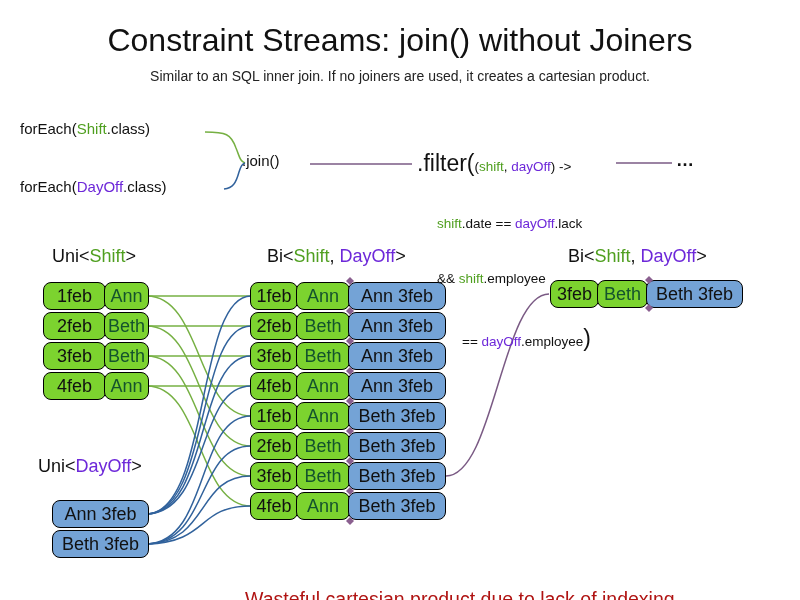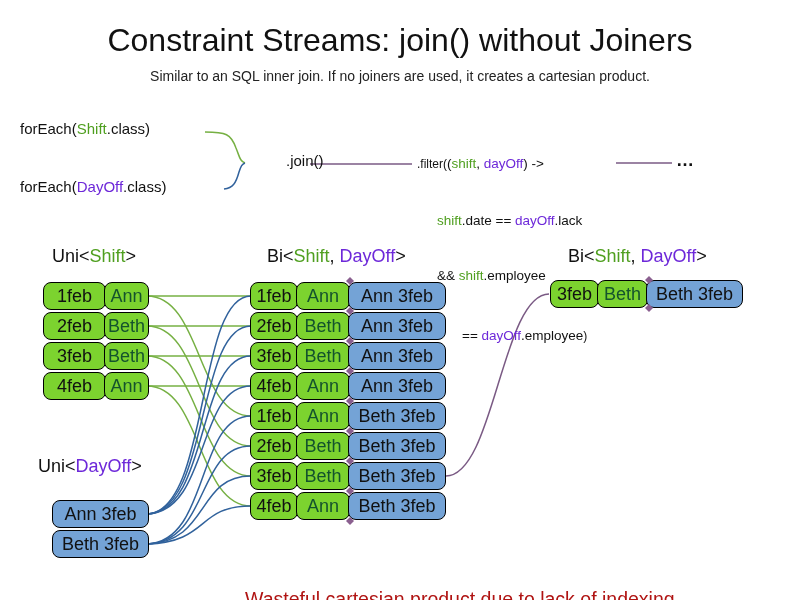--- a/index.html
+++ b/index.html
@@ -7,26 +7,26 @@
   .slide{position:relative; width:796px; height:600px; overflow:hidden; background:#fff;}
 
   .title{position:absolute; left:0; top:22px; width:800px; text-align:center;
          font-size:32px; color:#111; letter-spacing:0;}
   .subtitle{position:absolute; left:0; top:68px; width:800px; text-align:center;
             font-size:14px; color:#222;}
 
   .codeline{position:absolute; font-size:15px; color:#111; white-space:pre;}
   .fe1{left:20px; top:120px;}
   .fe2{left:20px; top:178px;}
-  .joinlbl{left:242px; top:152px;padding-left:44px;}
+  .joinlbl{left:242px; top:152px;}
   .g{color:#4f9f1f;}
   .b{color:#6d28d9;}
 
   .filter{position:absolute; left:417px; top:116px; color:#111; white-space:pre;}
-  .filter .big{font-size:12px;}
+  .filter .big{font-size:23px;}
   .filter .sm{font-size:13.5px;}
   .fl1{line-height:22px;}
   .fl2{margin-left:20px; line-height:19px;}
   .fl3{margin-left:20px; line-height:19px;}
   .fl4{margin-left:45px; line-height:29px;}
   .ellipsis{position:absolute; left:676px; top:150px; font-size:18px; font-weight:bold;
             color:#111; letter-spacing:1px;}
 
   .header{position:absolute; font-size:18px; color:#111; white-space:pre;}
   .h-uni-shift{left:52px; top:246px;}

